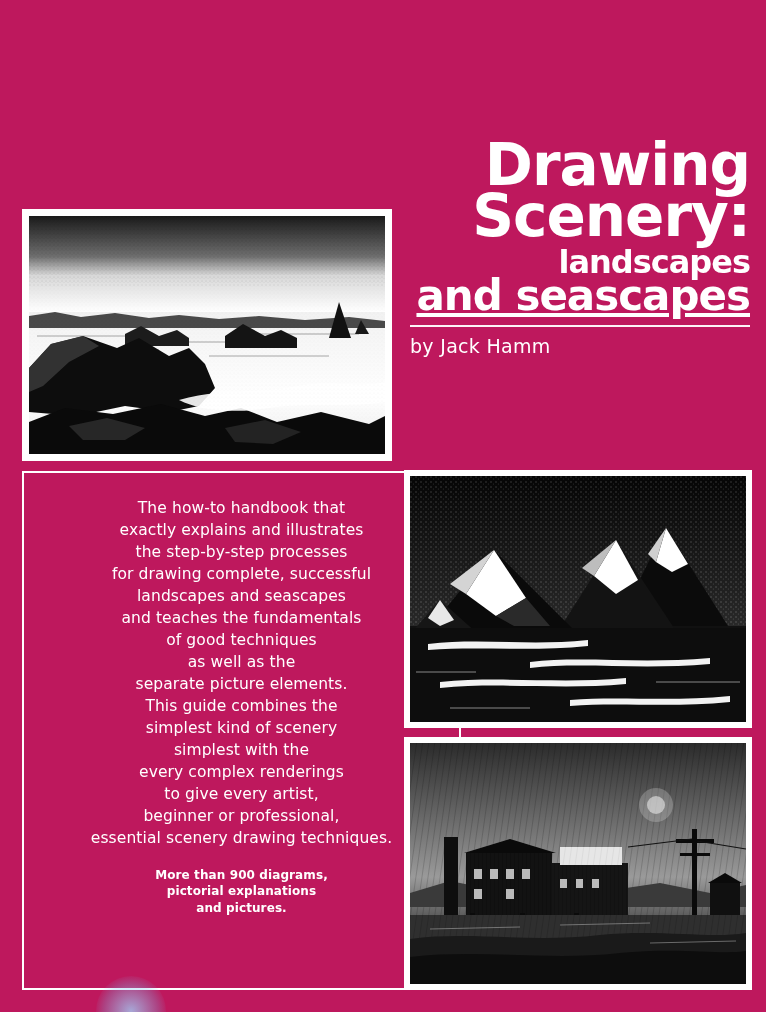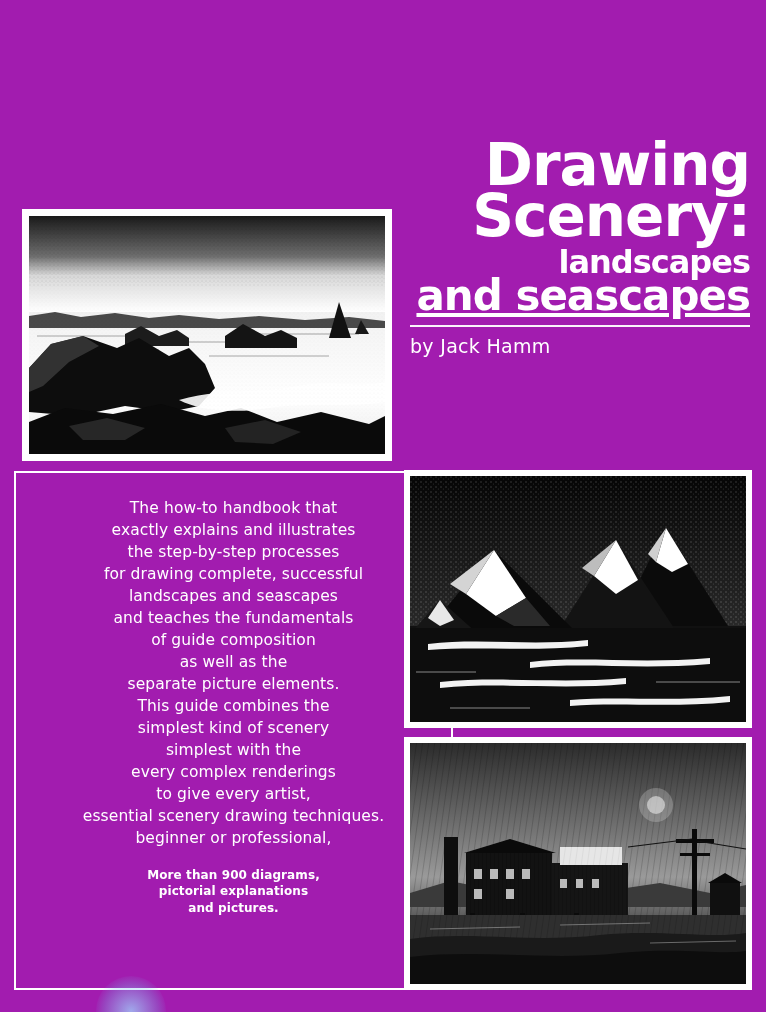--- a/index.html
+++ b/index.html
@@ -10,21 +10,21 @@
   body {
     width: 766px;
     height: 1012px;
     font-family: "Liberation Sans", sans-serif;
     overflow: hidden;
   }
   .cover {
     position: relative;
     width: 766px;
     height: 1012px;
-    background: #a21caf;
+    background: #be185d;
     overflow: hidden;
   }
   
   .title-block {
     position: absolute;
     left: 410px;
     top: 140px;
     width: 340px;
     text-align: right;
     color: #ffffff;
@@ -95,21 +95,21 @@
     top: 737px;
     width: 348px;
     height: 253px;
     border-width: 6px;
     background: #000;
   }
 
   
   .blurb {
     position: absolute;
-    left: 14px;
+    left: 22px;
     top: 471px;
     width: 439px;
     height: 519px;
     border: 2px solid #ffffff;
     box-sizing: border-box;
     color: #ffffff;
     padding: 24px 14px 0 14px;
   }
   .blurb-text {
     font-family: "DejaVu Sans", sans-serif;
@@ -213,30 +213,30 @@
   </div>
 
   <div class="blurb">
     <p class="blurb-text">
       <span>The how-to handbook that</span>
       <span>exactly explains and illustrates</span>
       <span>the step-by-step processes</span>
       <span>for drawing complete, successful</span>
       <span>landscapes and seascapes</span>
       <span>and teaches the fundamentals</span>
-      <span>of guide composition</span>
+      <span>of good techniques</span>
       <span>as well as the</span>
       <span>separate picture elements.</span>
       <span>This guide combines the</span>
       <span>simplest kind of scenery</span>
       <span>simplest with the</span>
       <span>every complex renderings</span>
       <span>to give every artist,</span>
+      <span>beginner or professional,</span>
       <span>essential scenery drawing techniques.</span>
-      <span>beginner or professional,</span>
     </p>
     <p class="blurb-bold">
       <span>More than 900 diagrams,</span>
       <span>pictorial explanations</span>
       <span>and pictures.</span>
     </p>
   </div>
 
   <div class="frame" id="mountains-frame">
     <svg class="art" viewBox="0 0 336 246" preserveAspectRatio="none">

